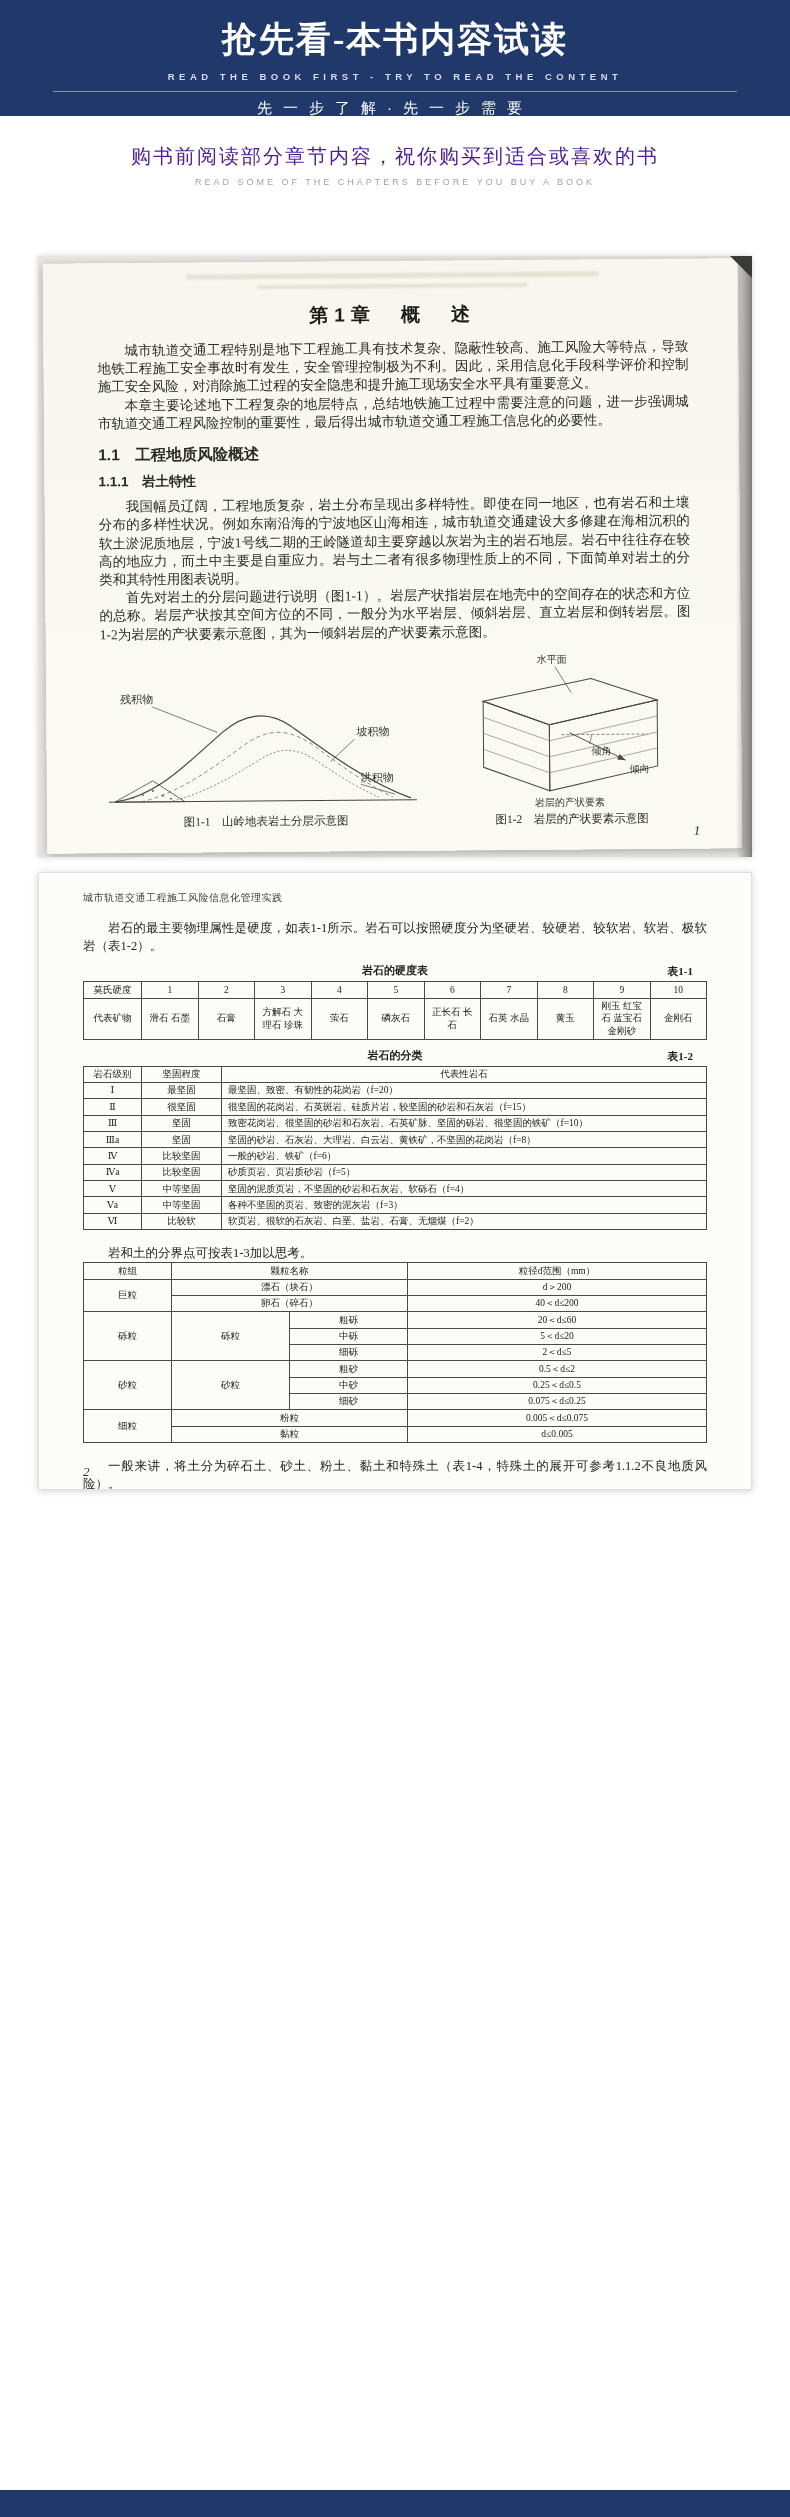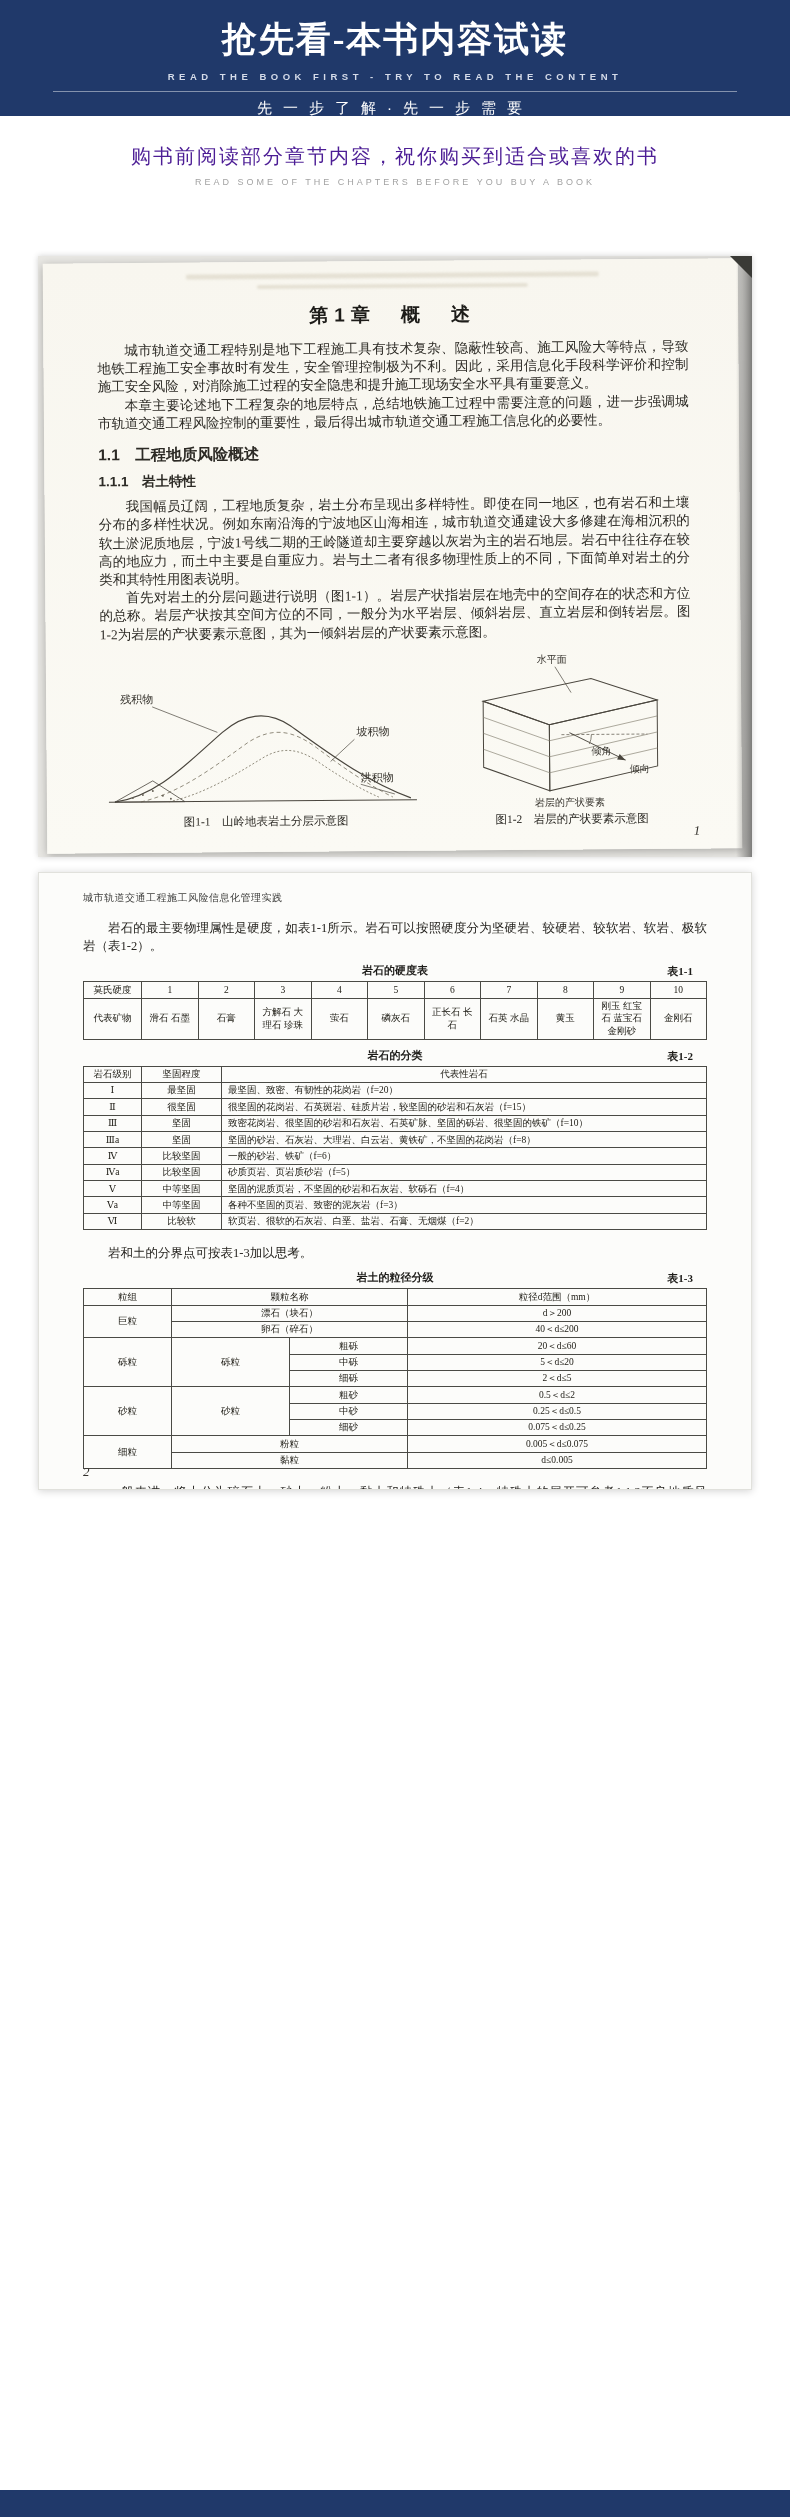--- a/index.html
+++ b/index.html
@@ -276,24 +276,20 @@
     <tr>
           <td>Ⅵ</td>
           <td>比较软</td>
           <td class="left">软页岩、很软的石灰岩、白垩、盐岩、石膏、无烟煤（f=2）</td>
         </tr>
   </tbody>
     </table>
 
   <p class="p2-para">岩和土的分界点可按表1-3加以思考。</p>
 
-  <div class="tcap">
-    <span>岩土的粒径分级</span>
-    <span class="tag">表1-3</span>
-  </div>
   <table class="t3">
     <colgroup>
         <col style="width:88px">
         <col style="width:118px">
         <col style="width:118px">
         <col>
       </colgroup>
     <tbody>
         <tr>
       <th>粒组</th>

